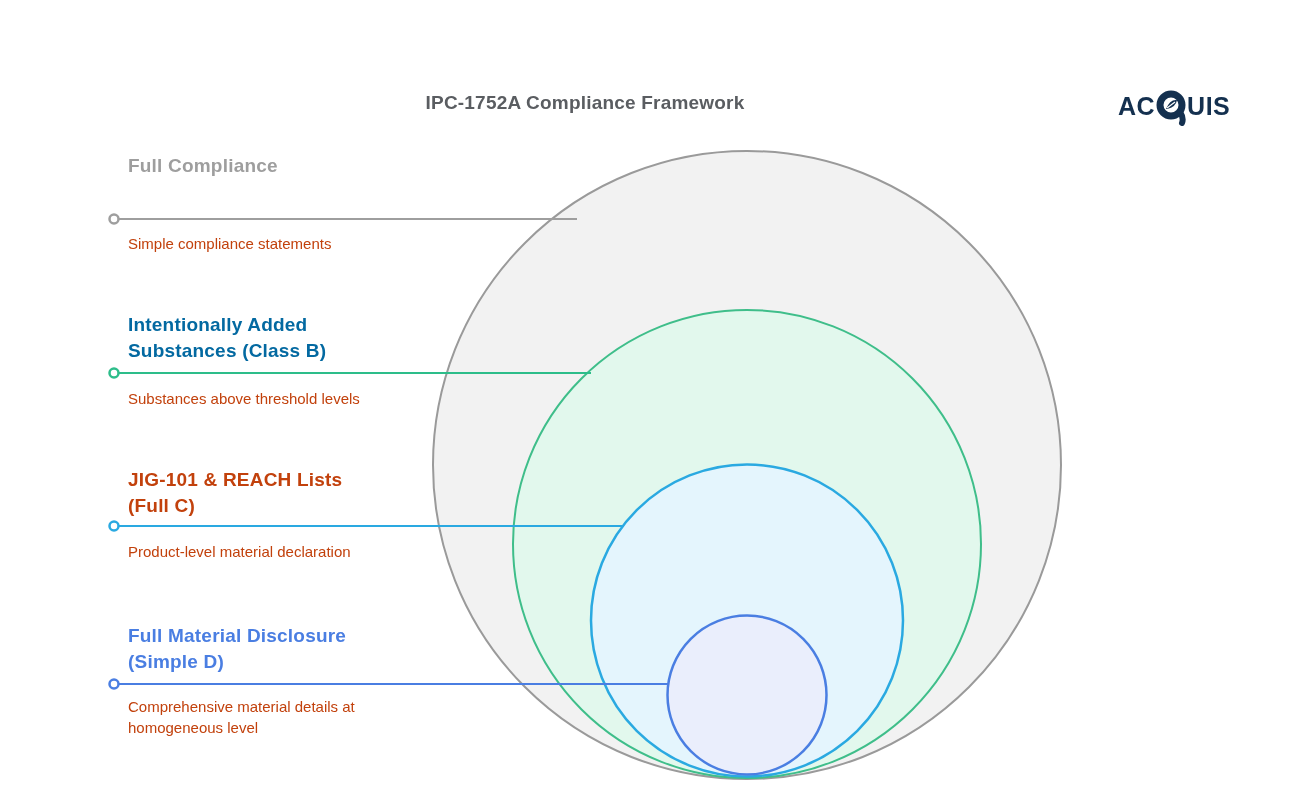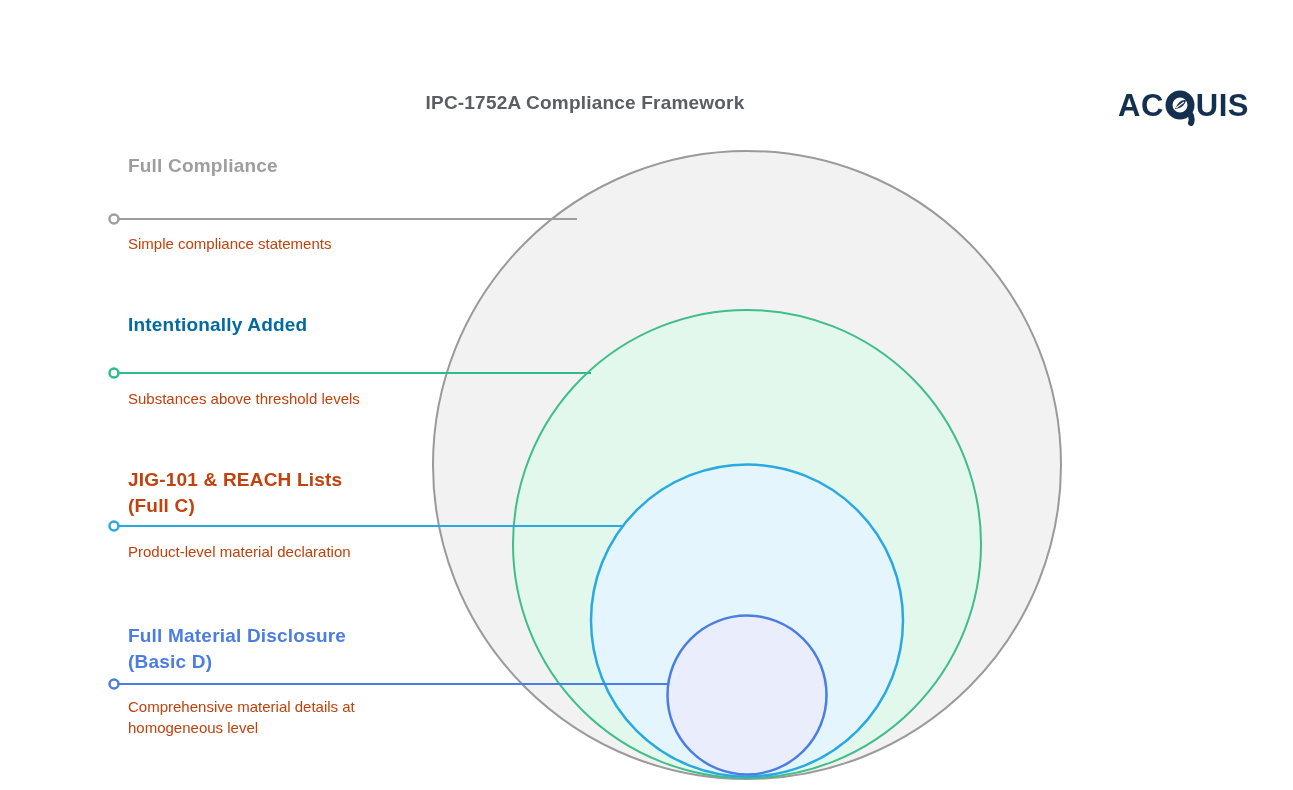--- a/index.html
+++ b/index.html
@@ -7,21 +7,21 @@
   .page{position:relative;width:1293px;height:790px;background:#ffffff;overflow:hidden;margin-top:36px;}
 
   .page-title{
     position:absolute;left:0;top:56px;width:1170px;text-align:center;
     font-size:19px;font-weight:bold;color:#5a5d61;letter-spacing:.2px;
   }
 
   .logo{
     position:absolute;top:50px;left:1118px;height:40px;
     display:flex;align-items:center;
-    font-size:31px;font-weight:800;color:#14304f;letter-spacing:.5px;justify-content:space-between;
+    font-size:25px;font-weight:800;color:#14304f;letter-spacing:.5px;justify-content:space-between;
   }
   .logo .logo-q{margin:0 1px;transform:translateY(2px);}
 
   .diagram-svg{position:absolute;left:0;top:0;}
 
   
   .circle-a{fill:#f2f2f2;stroke:#9a9a9a;stroke-width:2;}
   .circle-b{fill:#e2f8ed;stroke:#3fbe8a;stroke-width:2;}
   .circle-c{fill:#e4f5fd;stroke:#2aa9e1;stroke-width:2.5;}
   .circle-d{fill:#eaeefc;stroke:#4a7ee2;stroke-width:2.5;}
@@ -83,33 +83,34 @@
   <div class="ring-label" style="top:117px">
     <div class="title title-a">
       <div>Full Compliance</div>
     </div>
   </div>
   <div class="ring-desc" style="top:197px">Simple compliance statements</div>
 
   <div class="ring-label" style="top:276px">
     <div class="title title-b">
       <div>Intentionally Added</div>
+      <div>Substances (Class B)</div>
     </div>
   </div>
   <div class="ring-desc" style="top:352px">Substances above threshold levels</div>
 
   <div class="ring-label" style="top:431px">
     <div class="title title-c">
       <div>JIG-101 &amp; REACH Lists</div>
       <div>(Full C)</div>
     </div>
   </div>
   <div class="ring-desc" style="top:505px">Product-level material declaration</div>
 
   <div class="ring-label" style="top:587px">
     <div class="title title-d">
       <div>Full Material Disclosure</div>
-      <div>(Basic D)</div>
+      <div>(Simple D)</div>
     </div>
   </div>
   <div class="ring-desc" style="top:660px;width:252px">Comprehensive material details at homogeneous level</div>
 
 </div>
 
 </body></html>

